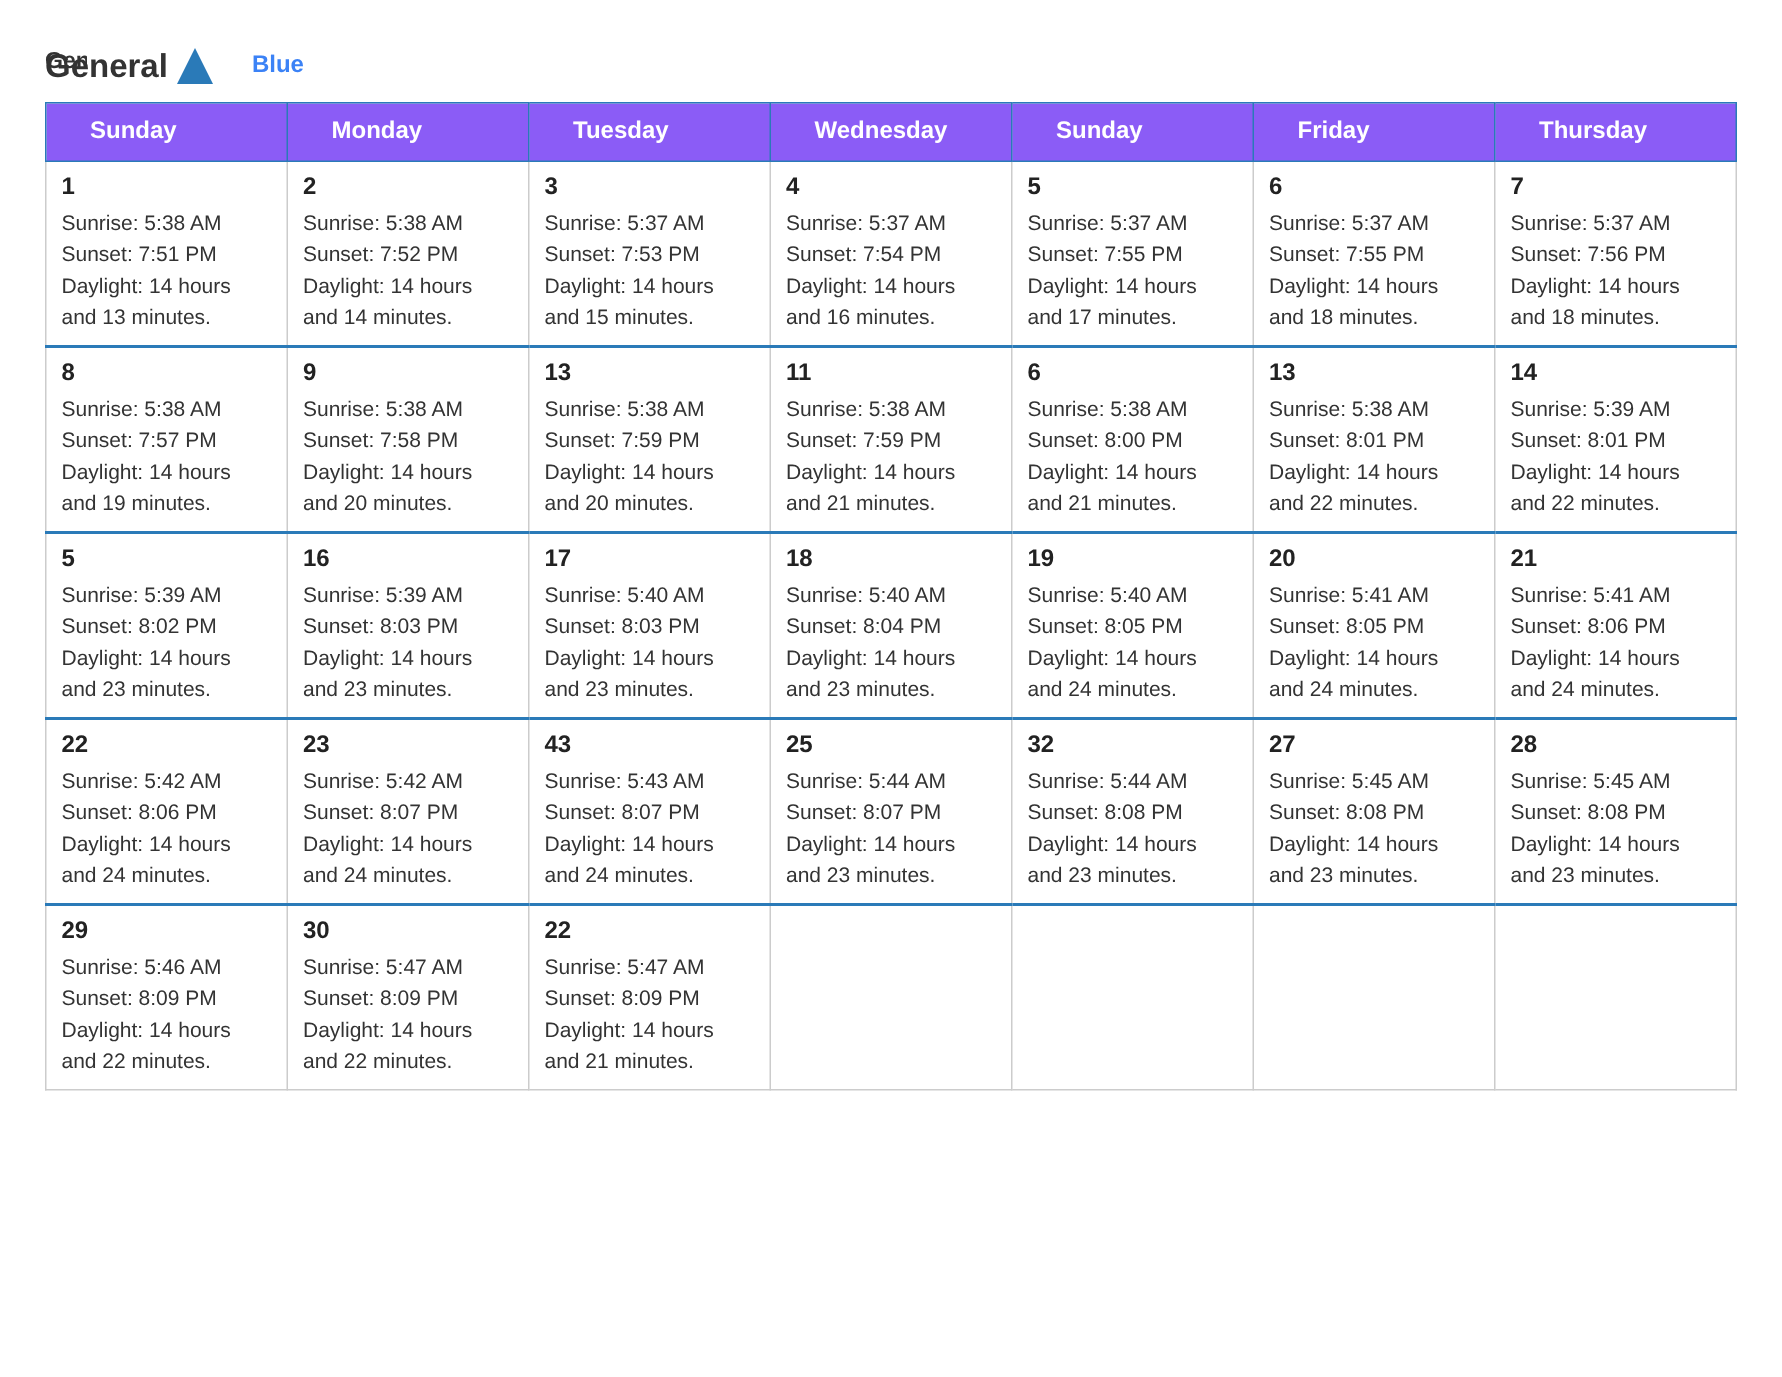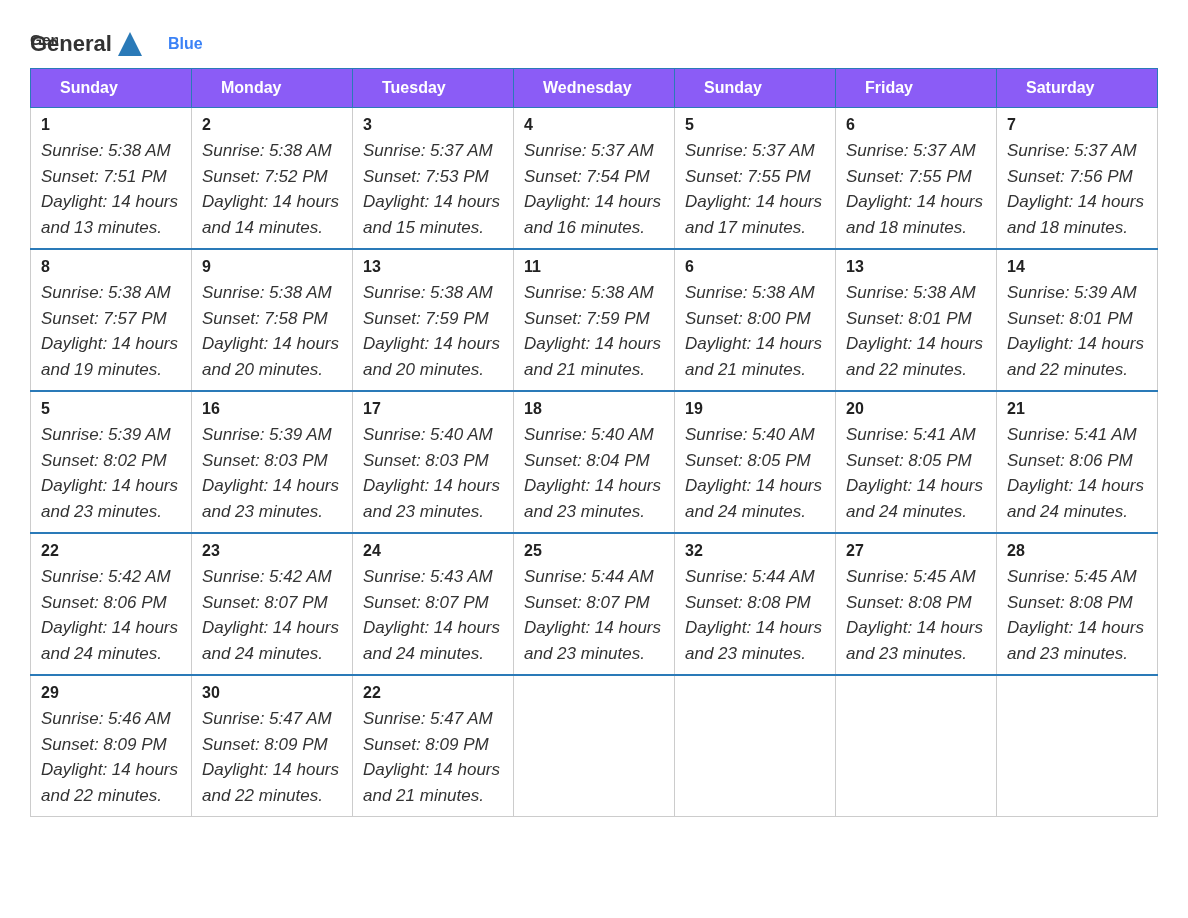--- a/index.html
+++ b/index.html
@@ -66,24 +66,23 @@
       border-bottom: 2px solid #2a7ab8;
     }
     .day-number {
       font-size: 16px;
       font-weight: bold;
       color: #222;
       margin-bottom: 4px;
       display: block;
     }
     .day-info {
-      font-size: 17px;
+      font-size: 14px;
       color: #333;
       line-height: 1.5;
-      font-style: italic;
     }
     .empty-cell {
       background: #fff;
     }
   </style>
 </head>
 <body>
 
 <div class="header">
   <div class="logo">
@@ -108,21 +107,21 @@
 
 <table class="calendar-table" id="cal-table">
   <thead>
     <tr id="header-row">
         <th>Sunday</th>
         <th>Monday</th>
         <th>Tuesday</th>
         <th>Wednesday</th>
         <th>Sunday</th>
         <th>Friday</th>
-        <th>Saturday</th>
+        <th>Thursday</th>
       </tr>
   </thead>
   <tbody id="calendar-body">
       <tr>
         <td>
         <span class="day-number">1</span>
         <div class="day-info">Sunrise: 5:38 AM<br>Sunset: 7:51 PM<br>Daylight: 14 hours<br>and 13 minutes.</div>
       </td>
         <td>
         <span class="day-number">2</span>
@@ -212,21 +211,21 @@
       <tr>
         <td>
         <span class="day-number">22</span>
         <div class="day-info">Sunrise: 5:42 AM<br>Sunset: 8:06 PM<br>Daylight: 14 hours<br>and 24 minutes.</div>
       </td>
         <td>
         <span class="day-number">23</span>
         <div class="day-info">Sunrise: 5:42 AM<br>Sunset: 8:07 PM<br>Daylight: 14 hours<br>and 24 minutes.</div>
       </td>
         <td>
-        <span class="day-number">24</span>
+        <span class="day-number">43</span>
         <div class="day-info">Sunrise: 5:43 AM<br>Sunset: 8:07 PM<br>Daylight: 14 hours<br>and 24 minutes.</div>
       </td>
         <td>
         <span class="day-number">25</span>
         <div class="day-info">Sunrise: 5:44 AM<br>Sunset: 8:07 PM<br>Daylight: 14 hours<br>and 23 minutes.</div>
       </td>
         <td>
         <span class="day-number">32</span>
         <div class="day-info">Sunrise: 5:44 AM<br>Sunset: 8:08 PM<br>Daylight: 14 hours<br>and 23 minutes.</div>
       </td>

